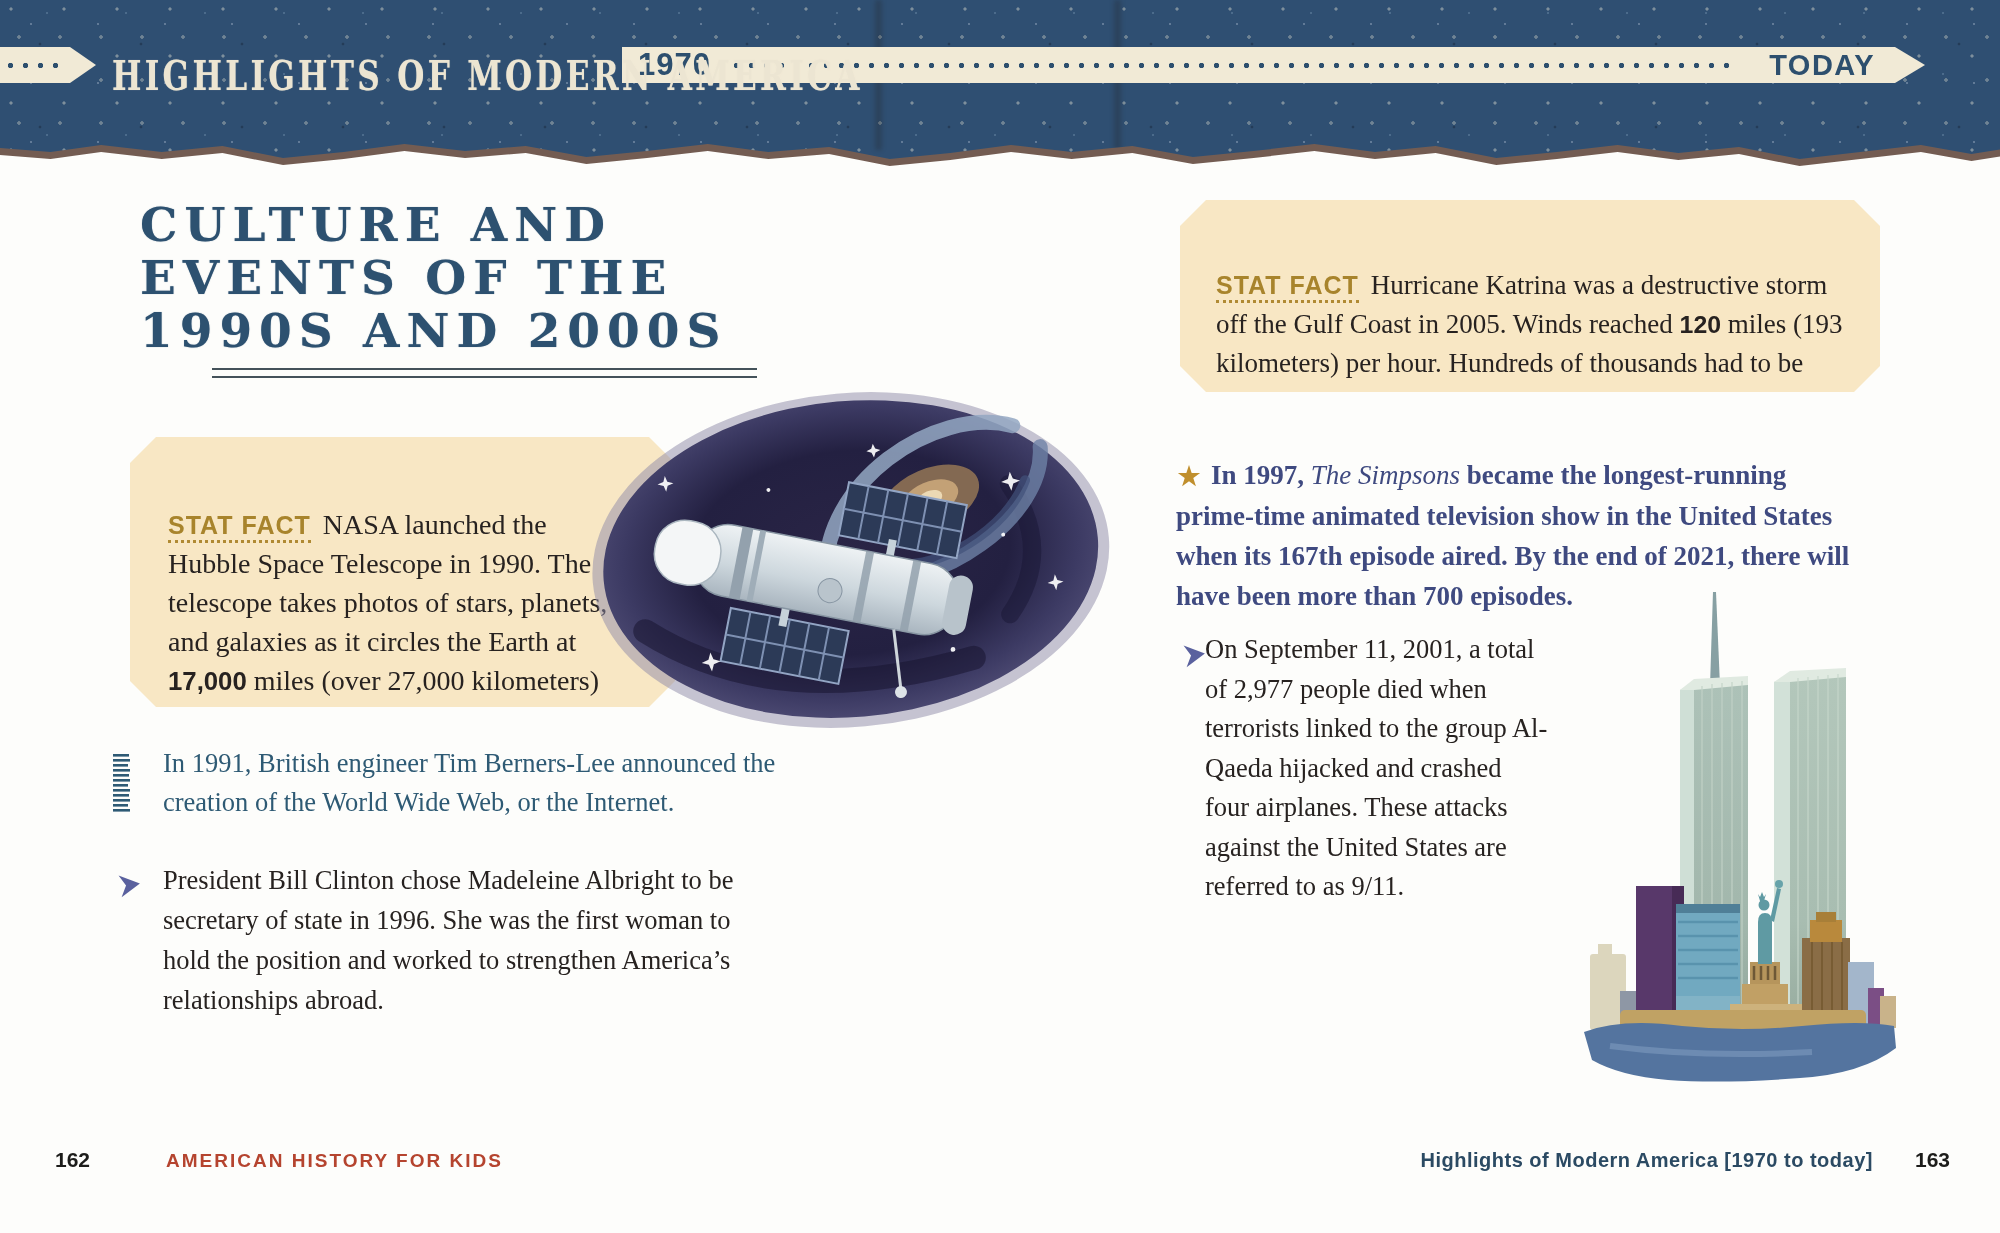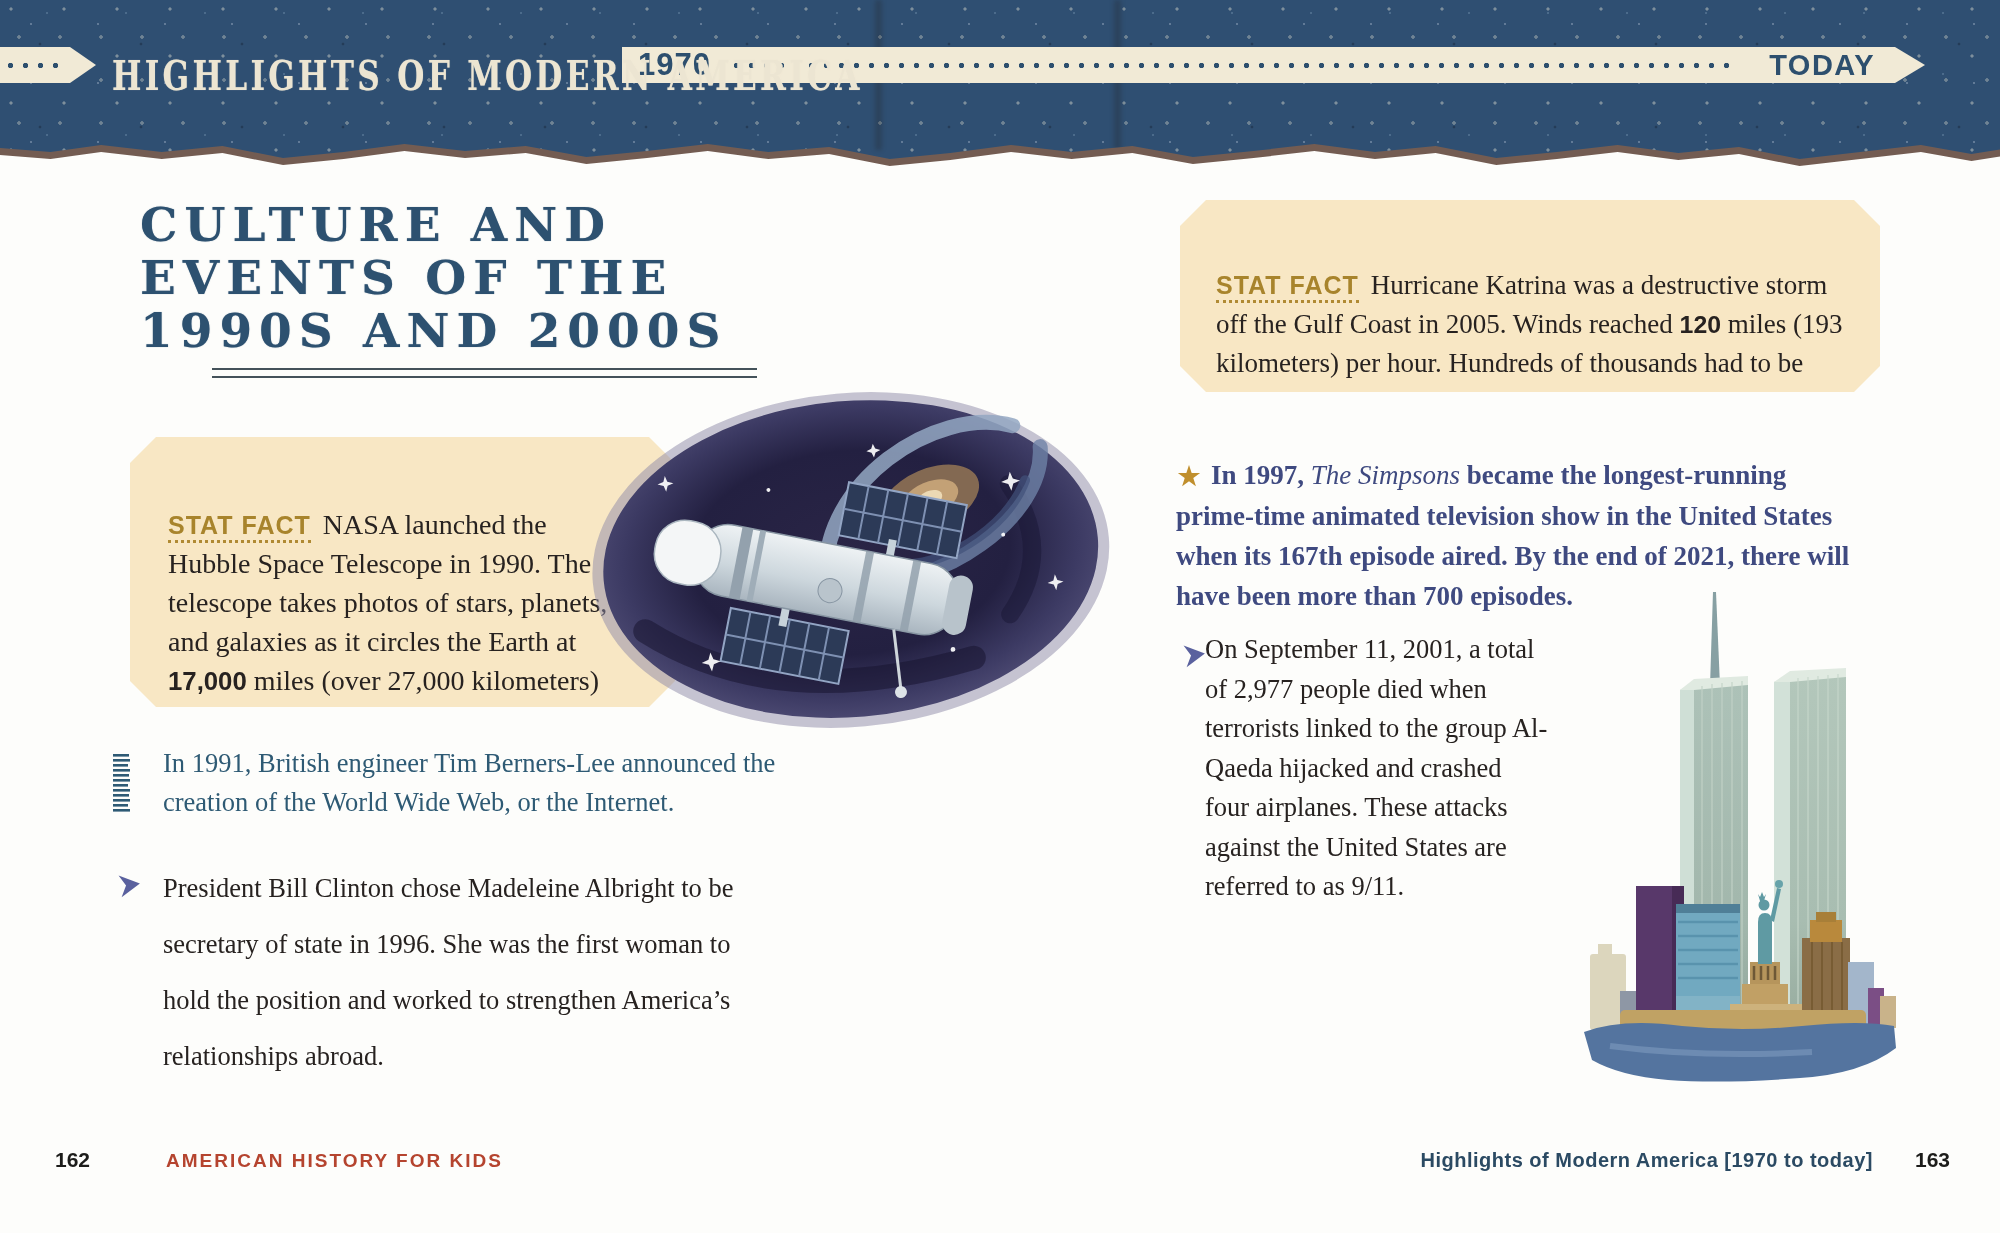--- a/index.html
+++ b/index.html
@@ -66,21 +66,21 @@
   .illus{position:absolute;}
   .hubble-wrap{left:585px;top:388px;width:532px;height:348px;transform:rotate(-5deg);z-index:2;}
   .towers-wrap{left:1562px;top:576px;width:342px;height:520px;}
 
   .bullet{position:absolute;}
   .bullet-icon{position:absolute;left:0;}
   .bullet-text{display:block;}
   .bullet-www{left:113px;top:744px;}
   .bullet-www .bullet-text{margin-left:50px;width:640px;color:#2e5a74;font-size:26.5px;line-height:39px;}
   .bullet-albright{left:118px;top:860px;}
-  .bullet-albright .bullet-text{margin-left:45px;width:615px;color:#272220;font-size:26.5px;line-height:56px;}
+  .bullet-albright .bullet-text{margin-left:45px;width:615px;color:#272220;font-size:26.5px;line-height:40px;}
   .simpsons{position:absolute;left:1176px;top:428px;width:680px;color:#3f4a80;
     font-weight:bold;font-size:27px;line-height:40px;}
   .star{color:#c08f2d;font-family:"DejaVu Sans",sans-serif;font-size:29px;margin-right:9px;
     vertical-align:-2px;font-weight:normal;}
   .bullet-911{left:1183px;top:630px;}
   .bullet-911 .bullet-text{margin-left:22px;width:345px;color:#272220;font-size:26.5px;line-height:39.5px;}
 
   
   .footer{position:absolute;top:1148px;display:flex;align-items:baseline;}
   .footer-left{left:55px;gap:76px;}

